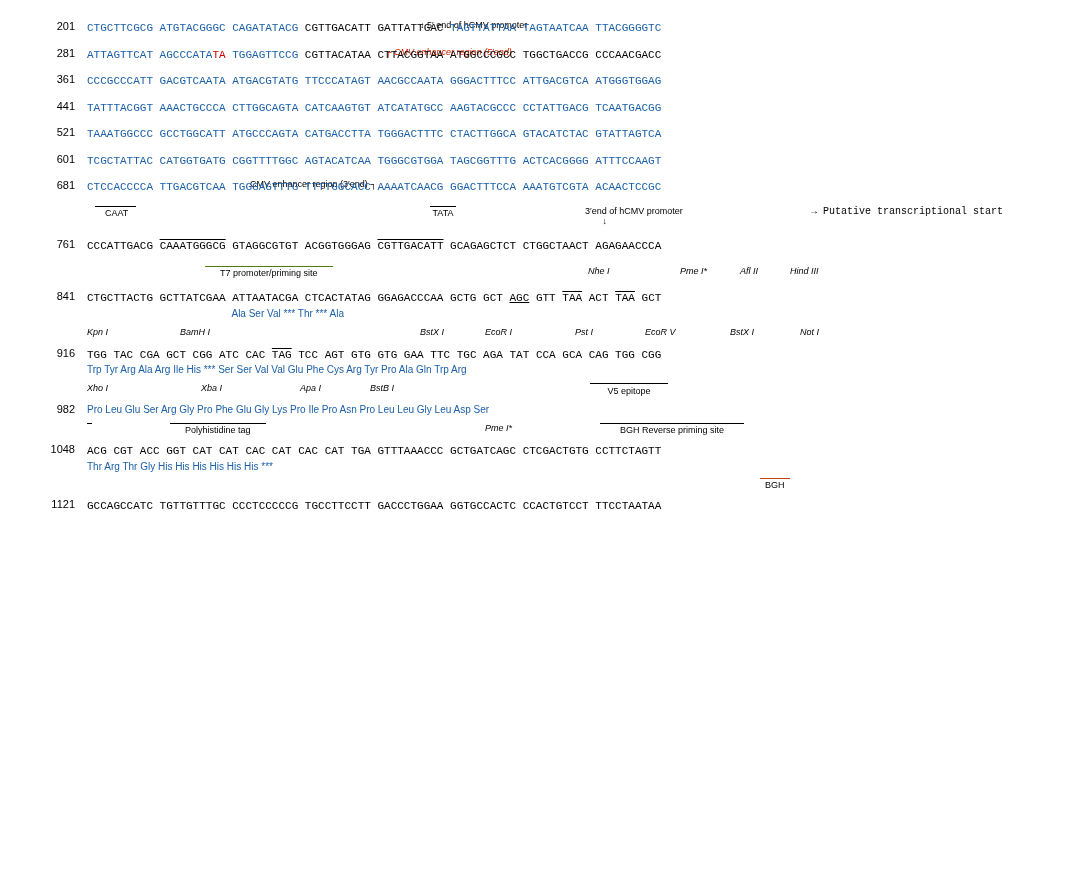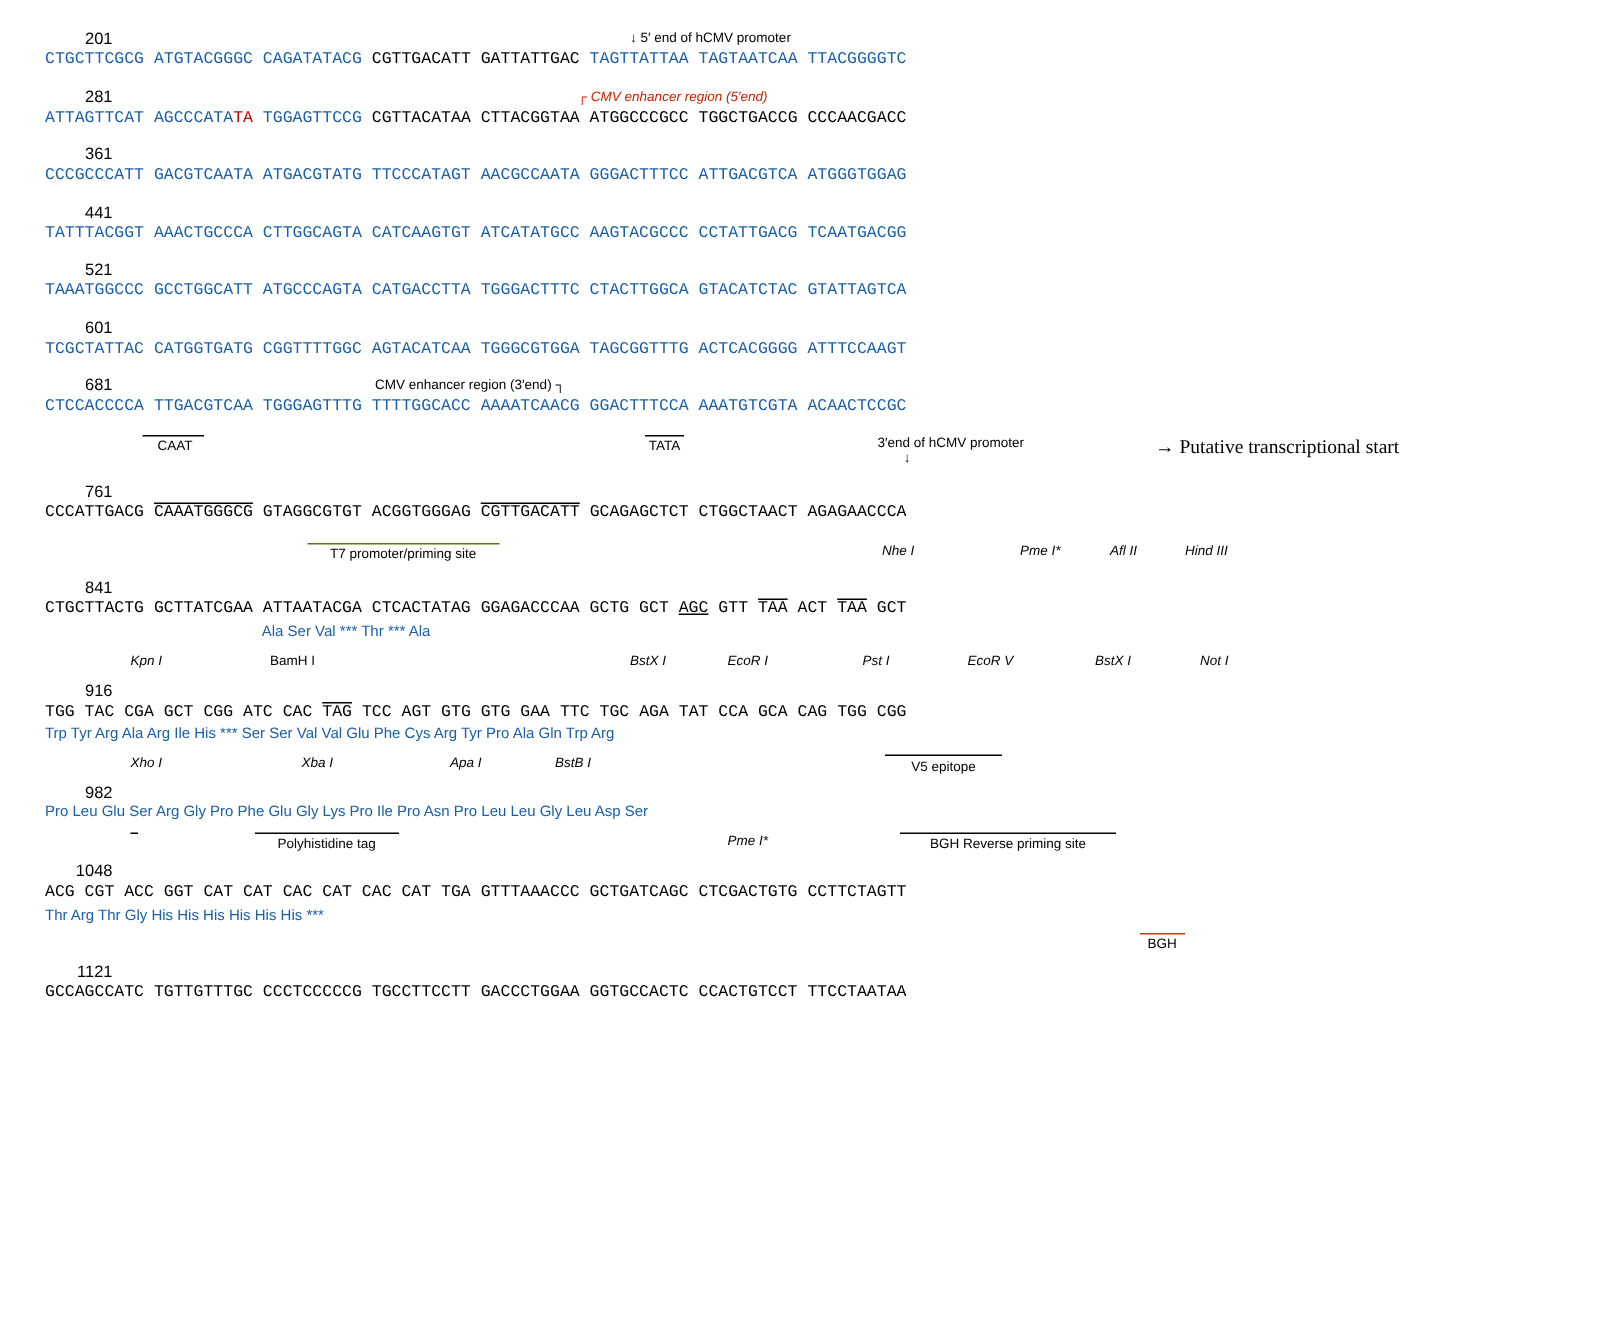--- a/index.html
+++ b/index.html
@@ -10,21 +10,20 @@
       color: #000;
       padding: 20px 30px;
       width: 1066px;
       min-height: 887px;
     }
     .sequence-block {
       display: flex;
       align-items: flex-start;
       margin-bottom: 2px;
       position: relative;
-      flex-direction: column;
     }
     .line-number {
       width: 45px;
       min-width: 45px;
       color: #000;
       font-size: 11px;
       padding-top: 0;
       text-align: right;
       margin-right: 12px;
       font-family: Arial, sans-serif;
@@ -134,21 +133,21 @@
   <div class="section-gap"></div>
 
   <div style="position:relative; padding-left:57px; height:32px; margin-bottom:0;">
 
     <span style="position:absolute; left:65px; top:0; font-family:Arial,sans-serif; font-size:9px; border-top:1px solid #000; padding-top:1px;">&nbsp;&nbsp;&nbsp;&nbsp;CAAT&nbsp;&nbsp;&nbsp;</span>
 
     <span style="position:absolute; left:400px; top:0; font-family:Arial,sans-serif; font-size:9px; border-top:1px solid #000; padding-top:1px;">&nbsp;TATA&nbsp;</span>
 
     <span style="position:absolute; left:555px; top:0; font-family:Arial,sans-serif; font-size:9px;">3′end of hCMV promoter<br>&nbsp;&nbsp;&nbsp;&nbsp;&nbsp;&nbsp;&nbsp;↓</span>
 
-    <span style="position:absolute; left:740px; top:0; font-family:Liberation Serif, serif; font-size:13px;">→ Putative transcriptional start</span>
+    <span style="position:absolute; left:781px; top:0; font-family:Liberation Mono, monospace; font-size:10px;">→ Putative transcriptional start</span>
   </div>
 
   <div class="sequence-block">
     <div class="line-number">761</div>
     <div class="seq-content">
       <div class="seq-row"><span class="black">CCCATTGACG </span><span style="text-decoration:overline; color:#000">CAAATGGGCG</span><span class="black"> GTAGGCGTGT ACGGTGGGAG </span><span style="text-decoration:overline; color:#000">CGTTGACATT</span><span class="black"> GCAGAGCTCT CTGGCTAACT AGAGAACCCA</span></div>
     </div>
   </div>
 
   <div class="section-gap"></div>
@@ -166,21 +165,21 @@
     <div class="seq-content">
       <div class="seq-row"><span class="black">CTGCTTACTG GCTTATCGAA ATTAATACGA CTCACTATAG GGAGACCCAA GCTG GCT </span><span style="text-decoration:underline;color:#000">AGC</span><span class="black"> GTT </span><span style="text-decoration:overline;color:#000">TAA</span><span class="black"> ACT </span><span style="text-decoration:overline;color:#000">TAA</span><span class="black"> GCT</span></div>
       <div class="amino-row">&nbsp;&nbsp;&nbsp;&nbsp;&nbsp;&nbsp;&nbsp;&nbsp;&nbsp;&nbsp;&nbsp;&nbsp;&nbsp;&nbsp;&nbsp;&nbsp;&nbsp;&nbsp;&nbsp;&nbsp;&nbsp;&nbsp;&nbsp;&nbsp;&nbsp;&nbsp;&nbsp;&nbsp;&nbsp;&nbsp;&nbsp;&nbsp;&nbsp;&nbsp;&nbsp;&nbsp;&nbsp;&nbsp;&nbsp;&nbsp;&nbsp;&nbsp;&nbsp;&nbsp;&nbsp;&nbsp;&nbsp;&nbsp;&nbsp;&nbsp;&nbsp;&nbsp;Ala Ser Val *** Thr *** Ala</div>
     </div>
   </div>
 
   <div style="height:2px;"></div>
 
   <div style="position:relative; padding-left:57px; height:22px;">
     <span style="position:absolute; left:57px; top:2px; font-family:Arial,sans-serif; font-size:9px; font-style:italic;">Kpn I</span>
-    <span style="position:absolute; left:150px; top:2px; font-family:Arial,sans-serif; font-size:9px; ">BamH I</span>
+    <span style="position:absolute; left:150px; top:2px; font-family:Arial,sans-serif; font-size:9px; font-style:italic;">BamH I</span>
     <span style="position:absolute; left:390px; top:2px; font-family:Arial,sans-serif; font-size:9px; font-style:italic;">BstX I</span>
     <span style="position:absolute; left:455px; top:2px; font-family:Arial,sans-serif; font-size:9px; font-style:italic;">EcoR I</span>
     <span style="position:absolute; left:545px; top:2px; font-family:Arial,sans-serif; font-size:9px; font-style:italic;">Pst I</span>
     <span style="position:absolute; left:615px; top:2px; font-family:Arial,sans-serif; font-size:9px; font-style:italic;">EcoR V</span>
     <span style="position:absolute; left:700px; top:2px; font-family:Arial,sans-serif; font-size:9px; font-style:italic;">BstX I</span>
     <span style="position:absolute; left:770px; top:2px; font-family:Arial,sans-serif; font-size:9px; font-style:italic;">Not I</span>
   </div>
 
   <div class="sequence-block">
     <div class="line-number">916</div>

